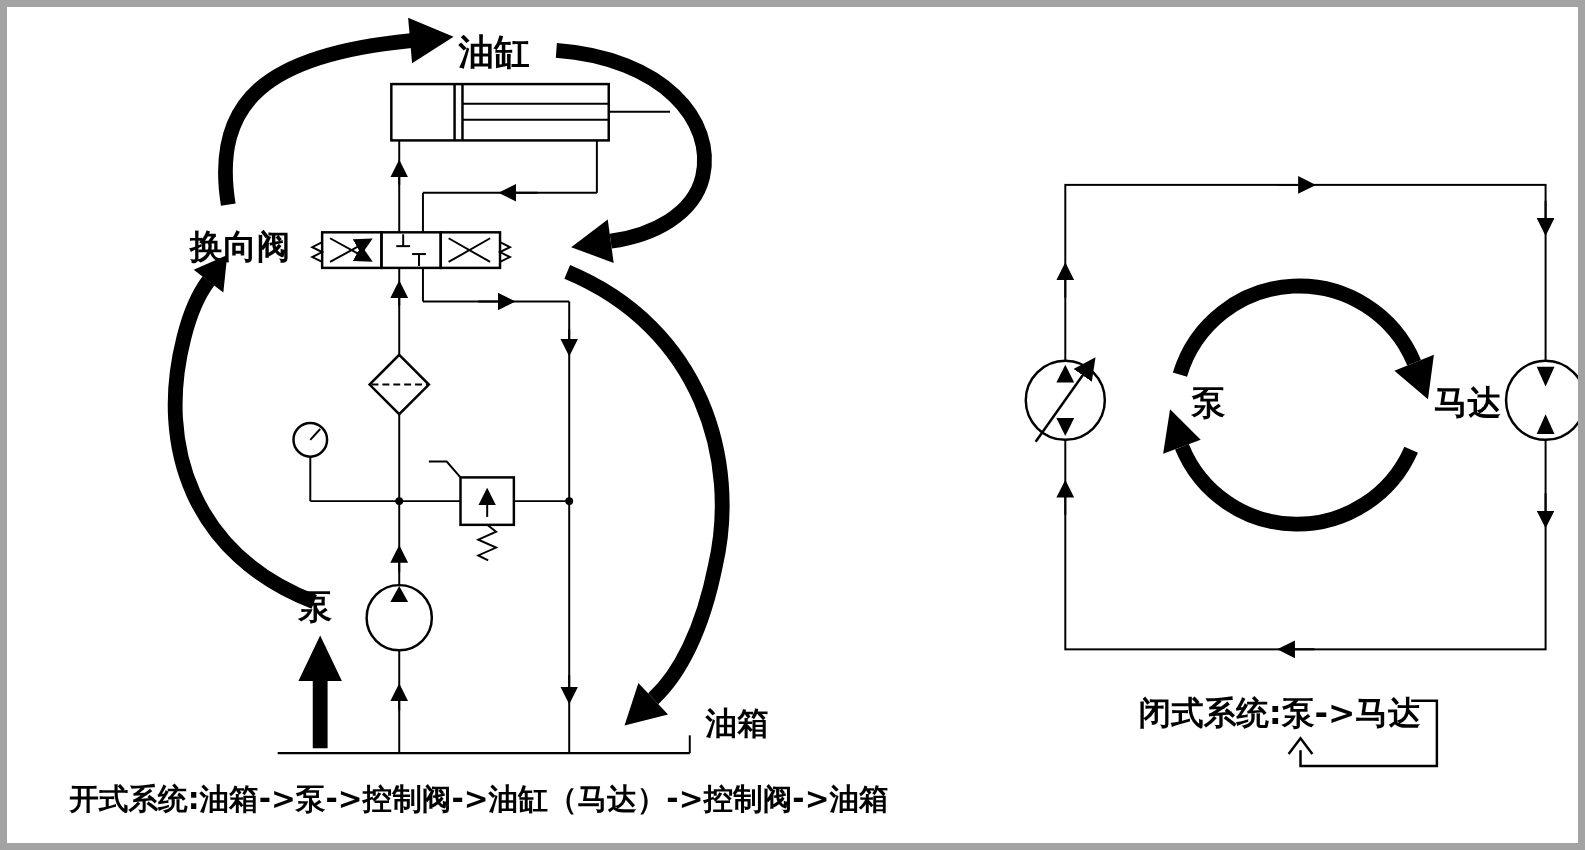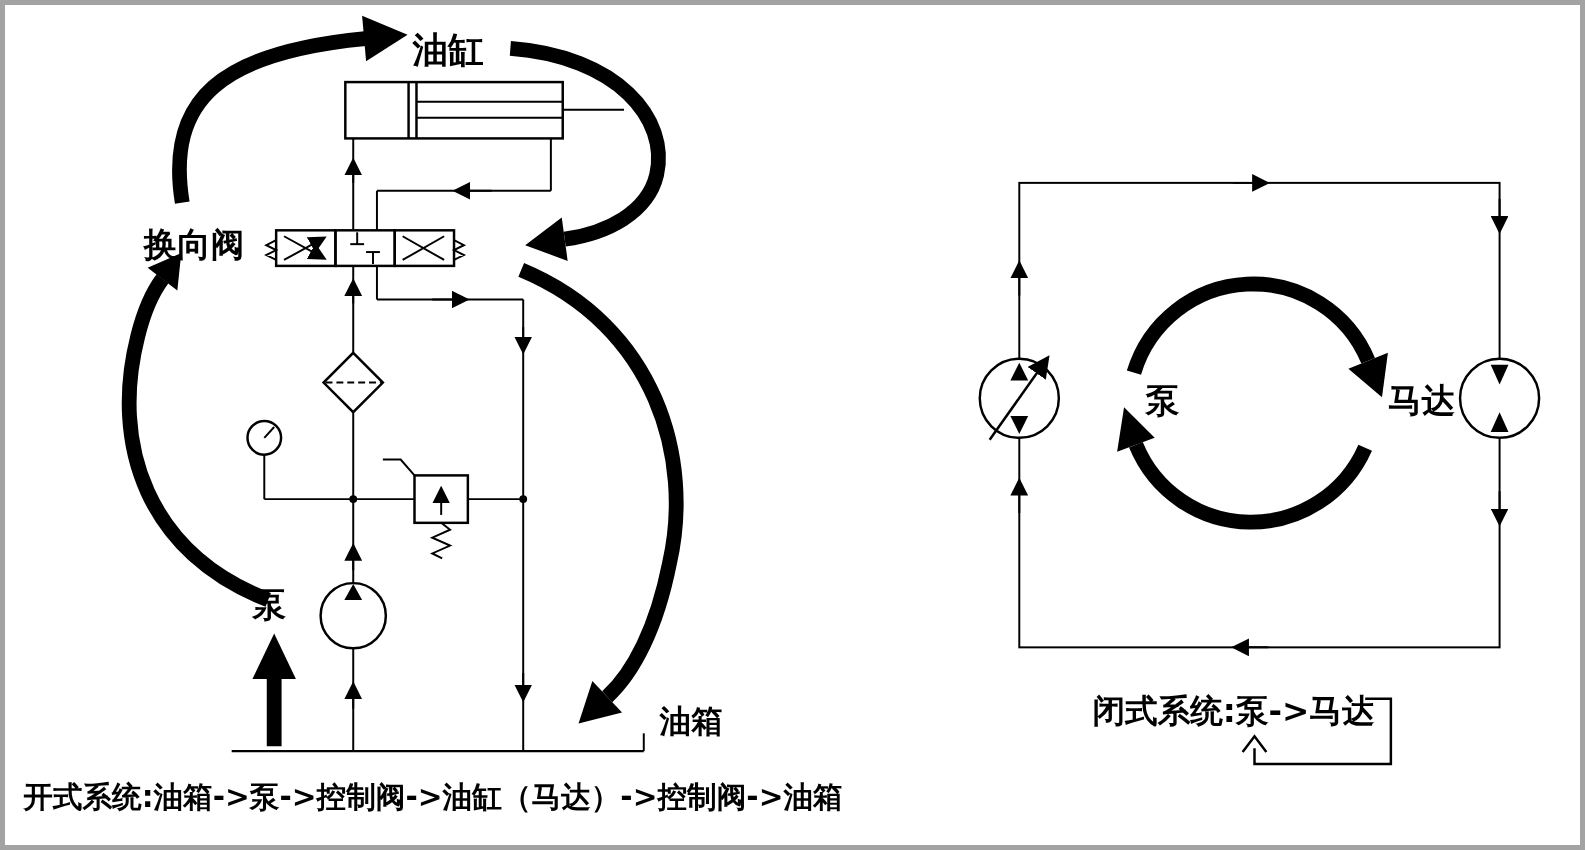--- a/index.html
+++ b/index.html
@@ -1,23 +1,24 @@
 <!DOCTYPE html>
 <html><head>
 <meta charset="utf-8">
 <style>
   html, body { margin: 0; padding: 0; background: #ffffff; }
   .frame {
     width: 1585px; height: 850px;
     box-sizing: border-box;
-    border: 5px solid #a3a3a3;
+    border: 7px solid #a3a3a3;
     background: #ffffff;
     position: relative;
     overflow: hidden;
     font-family: "DejaVu Sans", sans-serif;
+    padding-left: 44px;
   }
   svg { display: block; }
   svg text {
     fill: #000;
     font-family: "DejaVu Sans", sans-serif;
     font-weight: bold;
   }
   .ln   { stroke: #000; stroke-width: 2;   fill: none; }
   .ln25 { stroke: #000; stroke-width: 2.5; fill: none; }
   .fat  { stroke: #000; stroke-width: 15;  fill: none; }

